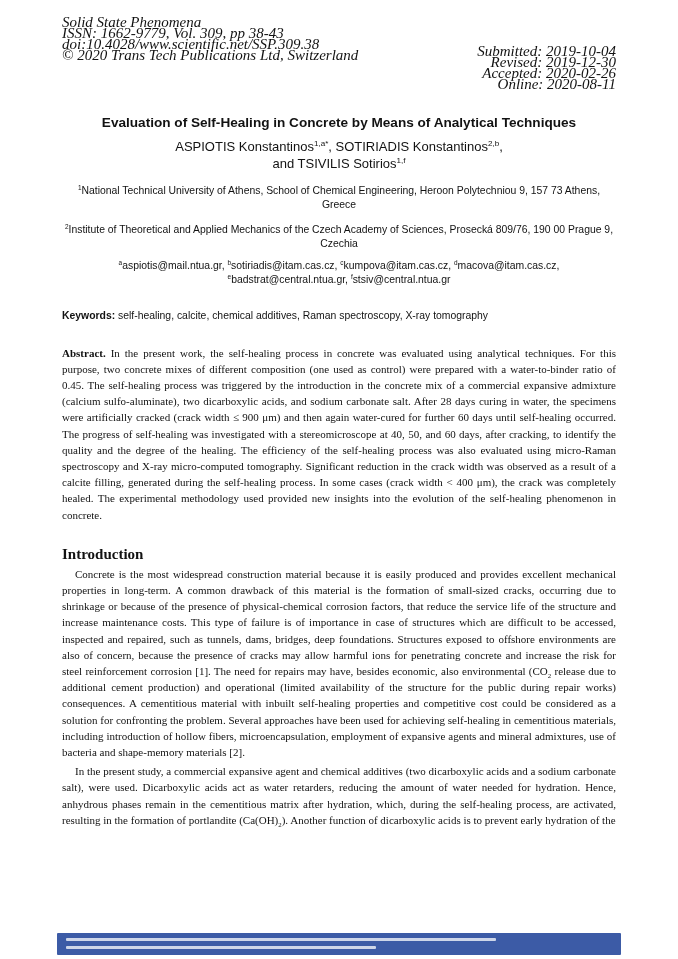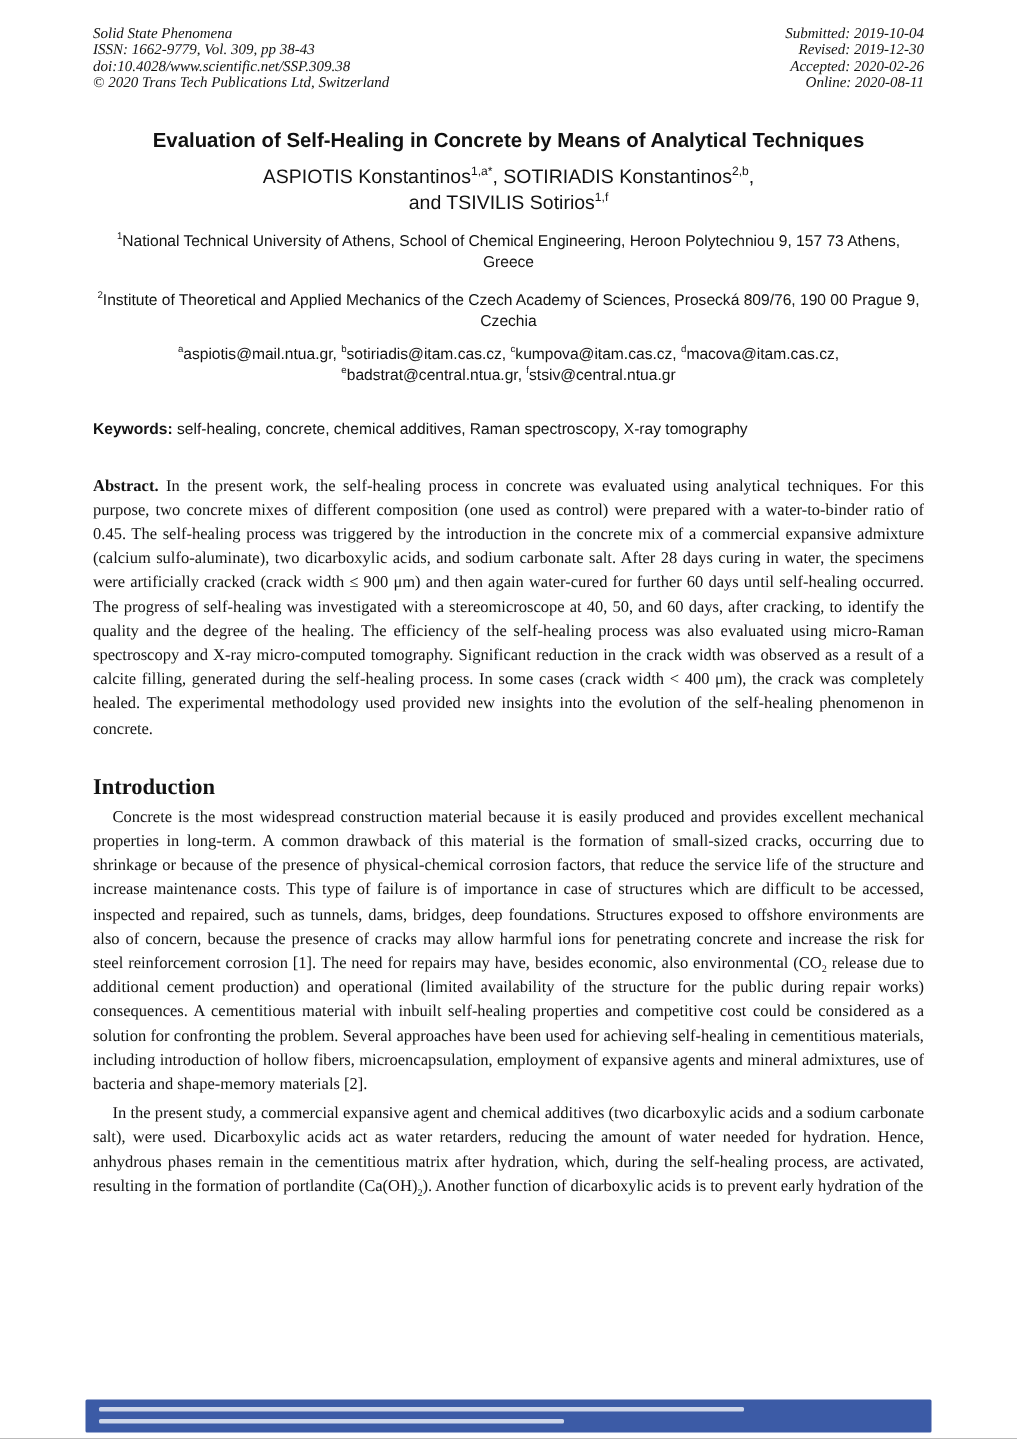--- a/index.html
+++ b/index.html
@@ -3,22 +3,22 @@
 <meta charset="utf-8">
 <style>
   html,body { margin:0; padding:0; background:#888; }
   .page {
     width:678px; height:959px; position:relative; background:#ffffff;
     margin:0 auto; box-sizing:border-box; padding:17px 62px 0 62px;
     font-family:"Liberation Serif", serif; color:#121212; overflow:hidden;
   }
   
   .meta { display:flex; justify-content:space-between; font-style:italic;
-          font-size:10px; line-height:11px; }
-  .meta .right { text-align:right; }
+          font-size:15px; line-height:11px; }
+  .meta .right { text-align:right;margin-top:29px; }
   
   .title { margin-top:24px; text-align:center; font-family:Liberation Sans, sans-serif;
            font-weight:bold; font-size:13.6px; line-height:17px; }
   .authors { margin-top:7px; text-align:center; font-family:"Liberation Sans", sans-serif;
              font-size:13px; line-height:17px; }
   .affil, .emails { margin-top:9px; text-align:center; font-family:"Liberation Sans", sans-serif;
                     font-size:10.4px; line-height:13.5px; }
   .affil { margin-top:12px; }
   .keywords { margin-top:23px; font-family:"Liberation Sans", sans-serif;
               font-size:10.4px; line-height:13.5px; }
@@ -63,21 +63,21 @@
   <div class="authors">
     <div><span>ASPIOTIS Konstantinos</span><sup>1,a*</sup><span>, SOTIRIADIS Konstantinos</span><sup>2,b</sup><span>,</span></div>
     <div><span>and TSIVILIS Sotirios</span><sup>1,f</sup></div>
   </div>
 
   <div class="affil"><sup>1</sup><span>National Technical University of Athens, School of Chemical Engineering, Heroon Polytechniou 9, 157 73 Athens, Greece</span></div>
   <div class="affil"><sup>2</sup><span>Institute of Theoretical and Applied Mechanics of the Czech Academy of Sciences, Prosecká 809/76, 190 00 Prague 9, Czechia</span></div>
 
   <div class="emails"><sup>a</sup><span>aspiotis@mail.ntua.gr, </span><sup>b</sup><span>sotiriadis@itam.cas.cz, </span><sup>c</sup><span>kumpova@itam.cas.cz, </span><sup>d</sup><span>macova@itam.cas.cz, </span><sup>e</sup><span>badstrat@central.ntua.gr, </span><sup>f</sup><span>stsiv@central.ntua.gr</span></div>
 
-  <div class="keywords"><b>Keywords:</b><span> self-healing, concrete, chemical additives, Raman spectroscopy, X-ray tomography</span></div>
+  <div class="keywords"><b>Keywords:</b><span> self-healing, calcite, chemical additives, Raman spectroscopy, X-ray tomography</span></div>
 
   <div class="body-text abstract"><b>Abstract.</b><span> In the present work, the self-healing process in concrete was evaluated using analytical techniques. For this purpose, two concrete mixes of different composition (one used as control) were prepared with a water-to-binder ratio of 0.45. The self-healing process was triggered by the introduction in the concrete mix of a commercial expansive admixture (calcium sulfo-aluminate), two dicarboxylic acids, and sodium carbonate salt. After 28 days curing in water, the specimens were artificially cracked (crack width ≤ 900 μm) and then again water-cured for further 60 days until self-healing occurred. The progress of self-healing was investigated with a stereomicroscope at 40, 50, and 60 days, after cracking, to identify the quality and the degree of the healing. The efficiency of the self-healing process was also evaluated using micro-Raman spectroscopy and X-ray micro-computed tomography. Significant reduction in the crack width was observed as a result of a calcite filling, generated during the self-healing process. In some cases (crack width &lt; 400 μm), the crack was completely healed. The experimental methodology used provided new insights into the evolution of the self-healing phenomenon in concrete.</span></div>
 
   <div class="section-heading">Introduction</div>
 
   <div class="body-text para"><span>Concrete is the most widespread construction material because it is easily produced and provides excellent mechanical properties in long-term. A common drawback of this material is the formation of small-sized cracks, occurring due to shrinkage or because of the presence of physical-chemical corrosion factors, that reduce the service life of the structure and increase maintenance costs. This type of failure is of importance in case of structures which are difficult to be accessed, inspected and repaired, such as tunnels, dams, bridges, deep foundations. Structures exposed to offshore environments are also of concern, because the presence of cracks may allow harmful ions for penetrating concrete and increase the risk for steel reinforcement corrosion [1]. The need for repairs may have, besides economic, also environmental (CO</span><sub>2</sub><span> release due to additional cement production) and operational (limited availability of the structure for the public during repair works) consequences. A cementitious material with inbuilt self-healing properties and competitive cost could be considered as a solution for confronting the problem. Several approaches have been used for achieving self-healing in cementitious materials, including introduction of hollow fibers, microencapsulation, employment of expansive agents and mineral admixtures, use of bacteria and shape-memory materials [2].</span></div>
   <div class="body-text para"><span>In the present study, a commercial expansive agent and chemical additives (two dicarboxylic acids and a sodium carbonate salt), were used. Dicarboxylic acids act as water retarders, reducing the amount of water needed for hydration. Hence, anhydrous phases remain in the cementitious matrix after hydration, which, during the self-healing process, are activated, resulting in the formation of portlandite (Ca(OH)</span><sub>2</sub><span>). Another function of dicarboxylic acids is to prevent early hydration of the</span></div>
 
   <div class="footer-bar">
     <div class="faux-line l1"></div>

